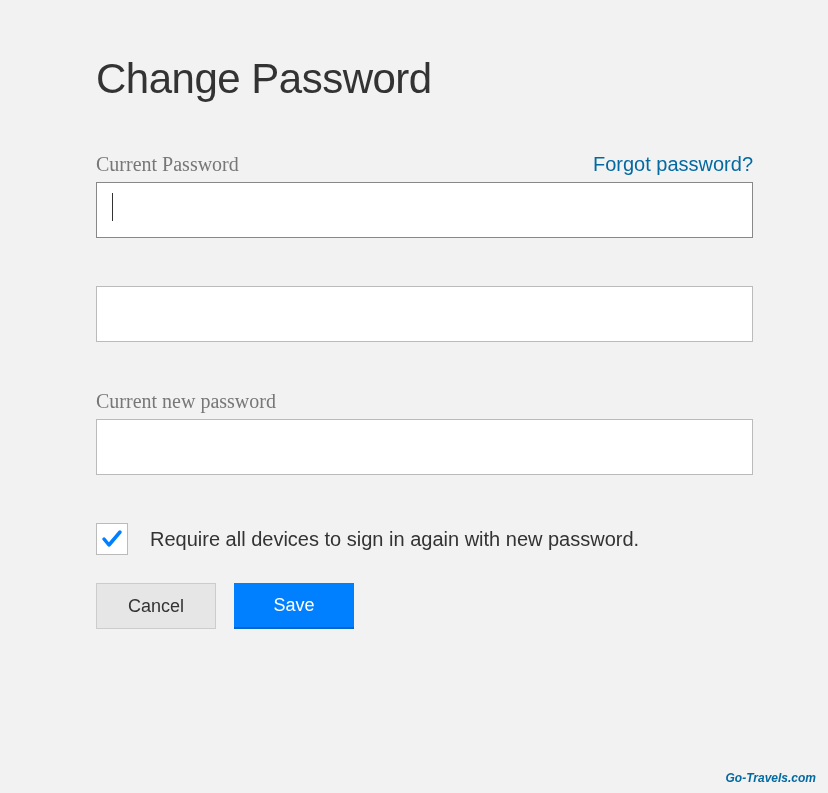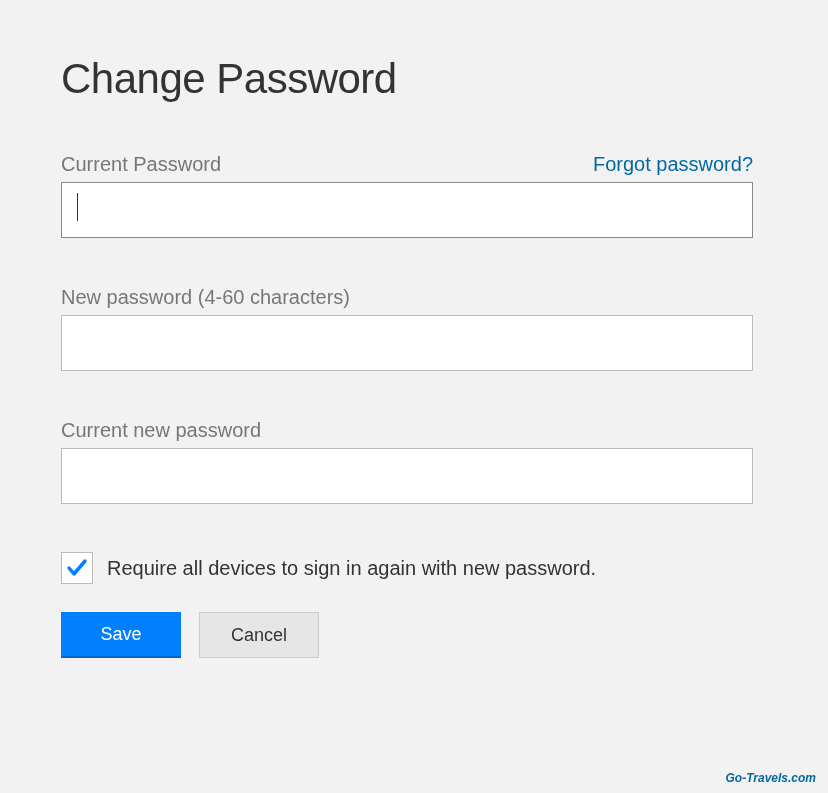--- a/index.html
+++ b/index.html
@@ -8,21 +8,21 @@
       padding: 0;
     }
     body {
       font-family: -apple-system, BlinkMacSystemFont, "Segoe UI", Helvetica, Arial, sans-serif;
       background: #f2f2f2;
       width: 828px;
       height: 793px;
       position: relative;
     }
     .container {
-      padding: 55px 75px 40px 61px;
+      padding: 55px 75px 40px 96px;
     }
     .page-title {
       font-size: 42px;
       font-weight: 400;
       color: #333;
       margin-bottom: 50px;
       letter-spacing: -0.5px;
     }
     .form-group {
       margin-bottom: 48px;
@@ -31,20 +31,21 @@
     .label-row {
       display: flex;
       justify-content: space-between;
       align-items: baseline;
       margin-bottom: 6px;
     }
     .field-label {
       font-size: 20px;
       color: #777;
       font-weight: 400;
+      font-family: Liberation Serif, serif;
     }
     .forgot-link {
       color: #0369a1;
       font-size: 20px;
       text-decoration: none;
       cursor: pointer;
     }
     .text-input {
       width: 100%;
       height: 56px;
@@ -62,21 +63,21 @@
       position: absolute;
       left: 16px;
       top: 40px;
       width: 1px;
       height: 28px;
       background: #333;
     }
     .checkbox-row {
       display: flex;
       align-items: center;
-      gap: 14px;
+      gap: 22px;
       margin-top: 10px;
       margin-bottom: 28px;
     }
     .checkbox-box {
       width: 32px;
       height: 32px;
       border: 1px solid #bbb;
       background: #fff;
       display: flex;
       align-items: center;
@@ -129,41 +130,38 @@
   <div class="form-group">
     <div class="label-row">
       <label class="field-label">Current Password</label>
       <a class="forgot-link">Forgot password?</a>
     </div>
     <input type="password" class="text-input focused" value="" style="">
     <div class="cursor"></div>
   </div>
 
   <div class="form-group">
-    <div class="label-row">
-      <label class="field-label">New password (4-60 characters)</label>
-    </div>
     <input type="password" class="text-input" value="" style="">
   </div>
 
   <div class="form-group">
     <div class="label-row">
       <label class="field-label">Current new password</label>
     </div>
     <input type="password" class="text-input" value="" style="">
   </div>
 
   <div class="checkbox-row">
     <div class="checkbox-box">
       <svg width="24" height="24" viewBox="0 0 24 24">
         <path d="M4 12 L9 18 L20 5" stroke="#0080ff" stroke-width="3.5" fill="none" stroke-linecap="round" stroke-linejoin="round"></path>
       </svg>
     </div>
     <span class="checkbox-label">Require all devices to sign in again with new password.</span>
   </div>
 
   <div class="button-row">
+    <button class="btn btn-secondary">Cancel</button>
     <button class="btn btn-primary">Save</button>
-    <button class="btn btn-secondary">Cancel</button>
   </div>
 </div>
 
 <div class="watermark">Go-Travels.com</div>
 
 </body></html>

